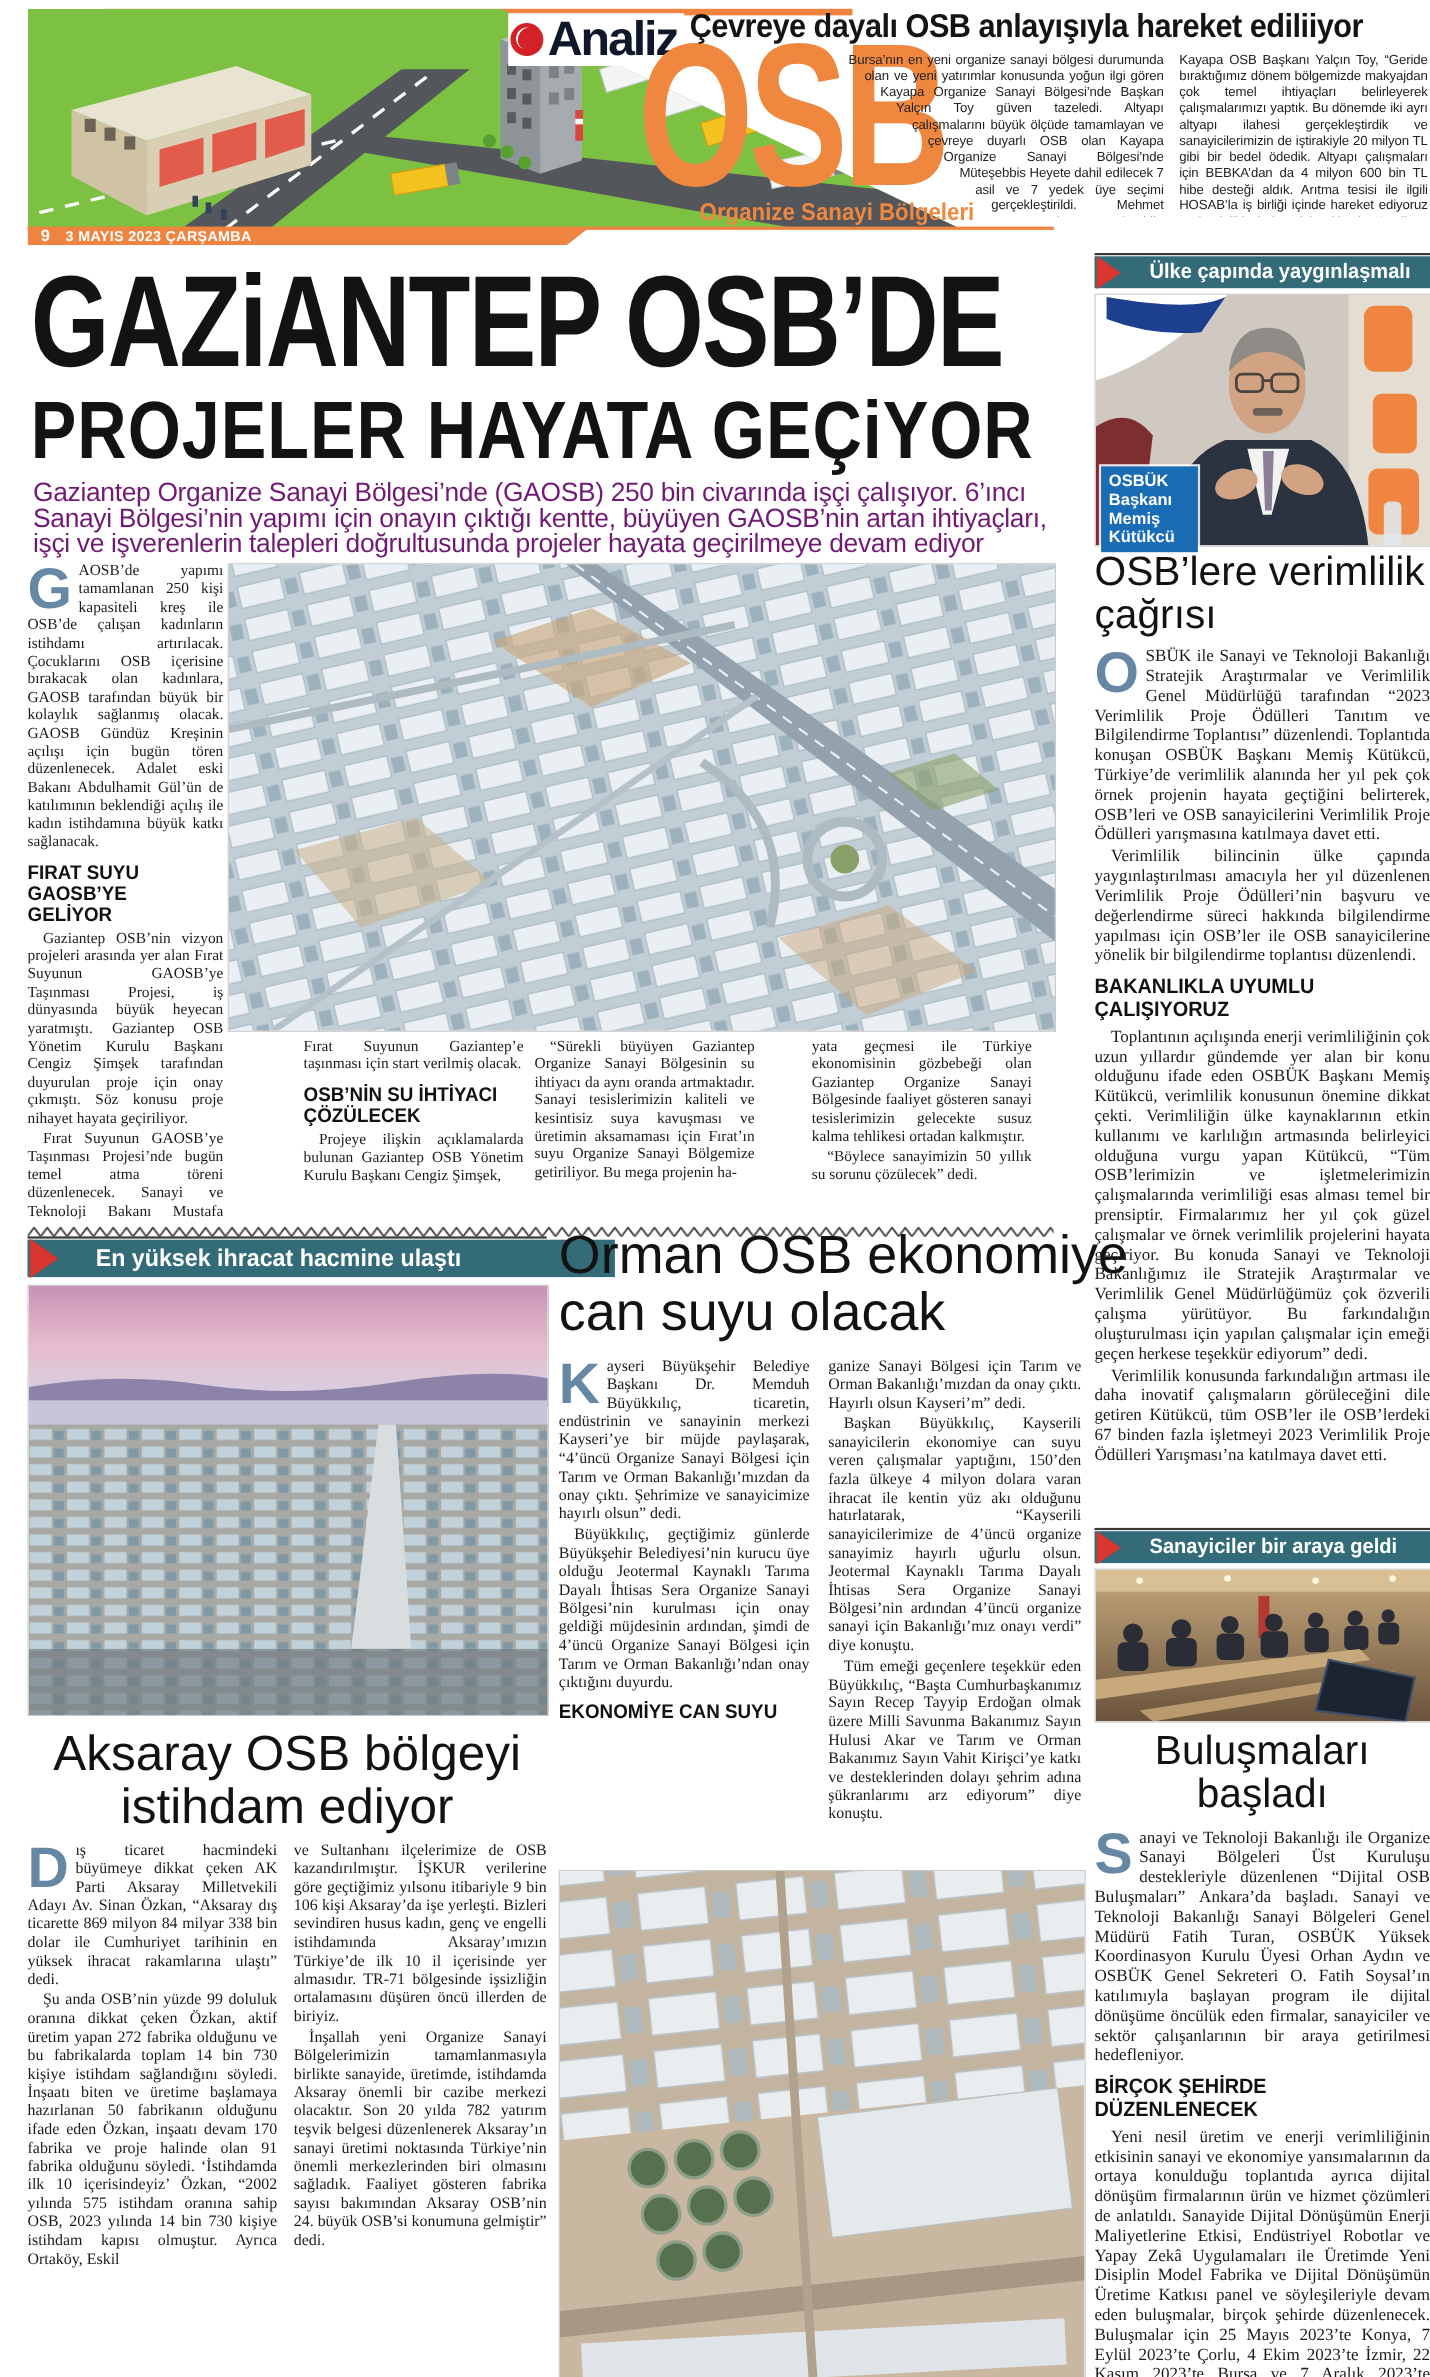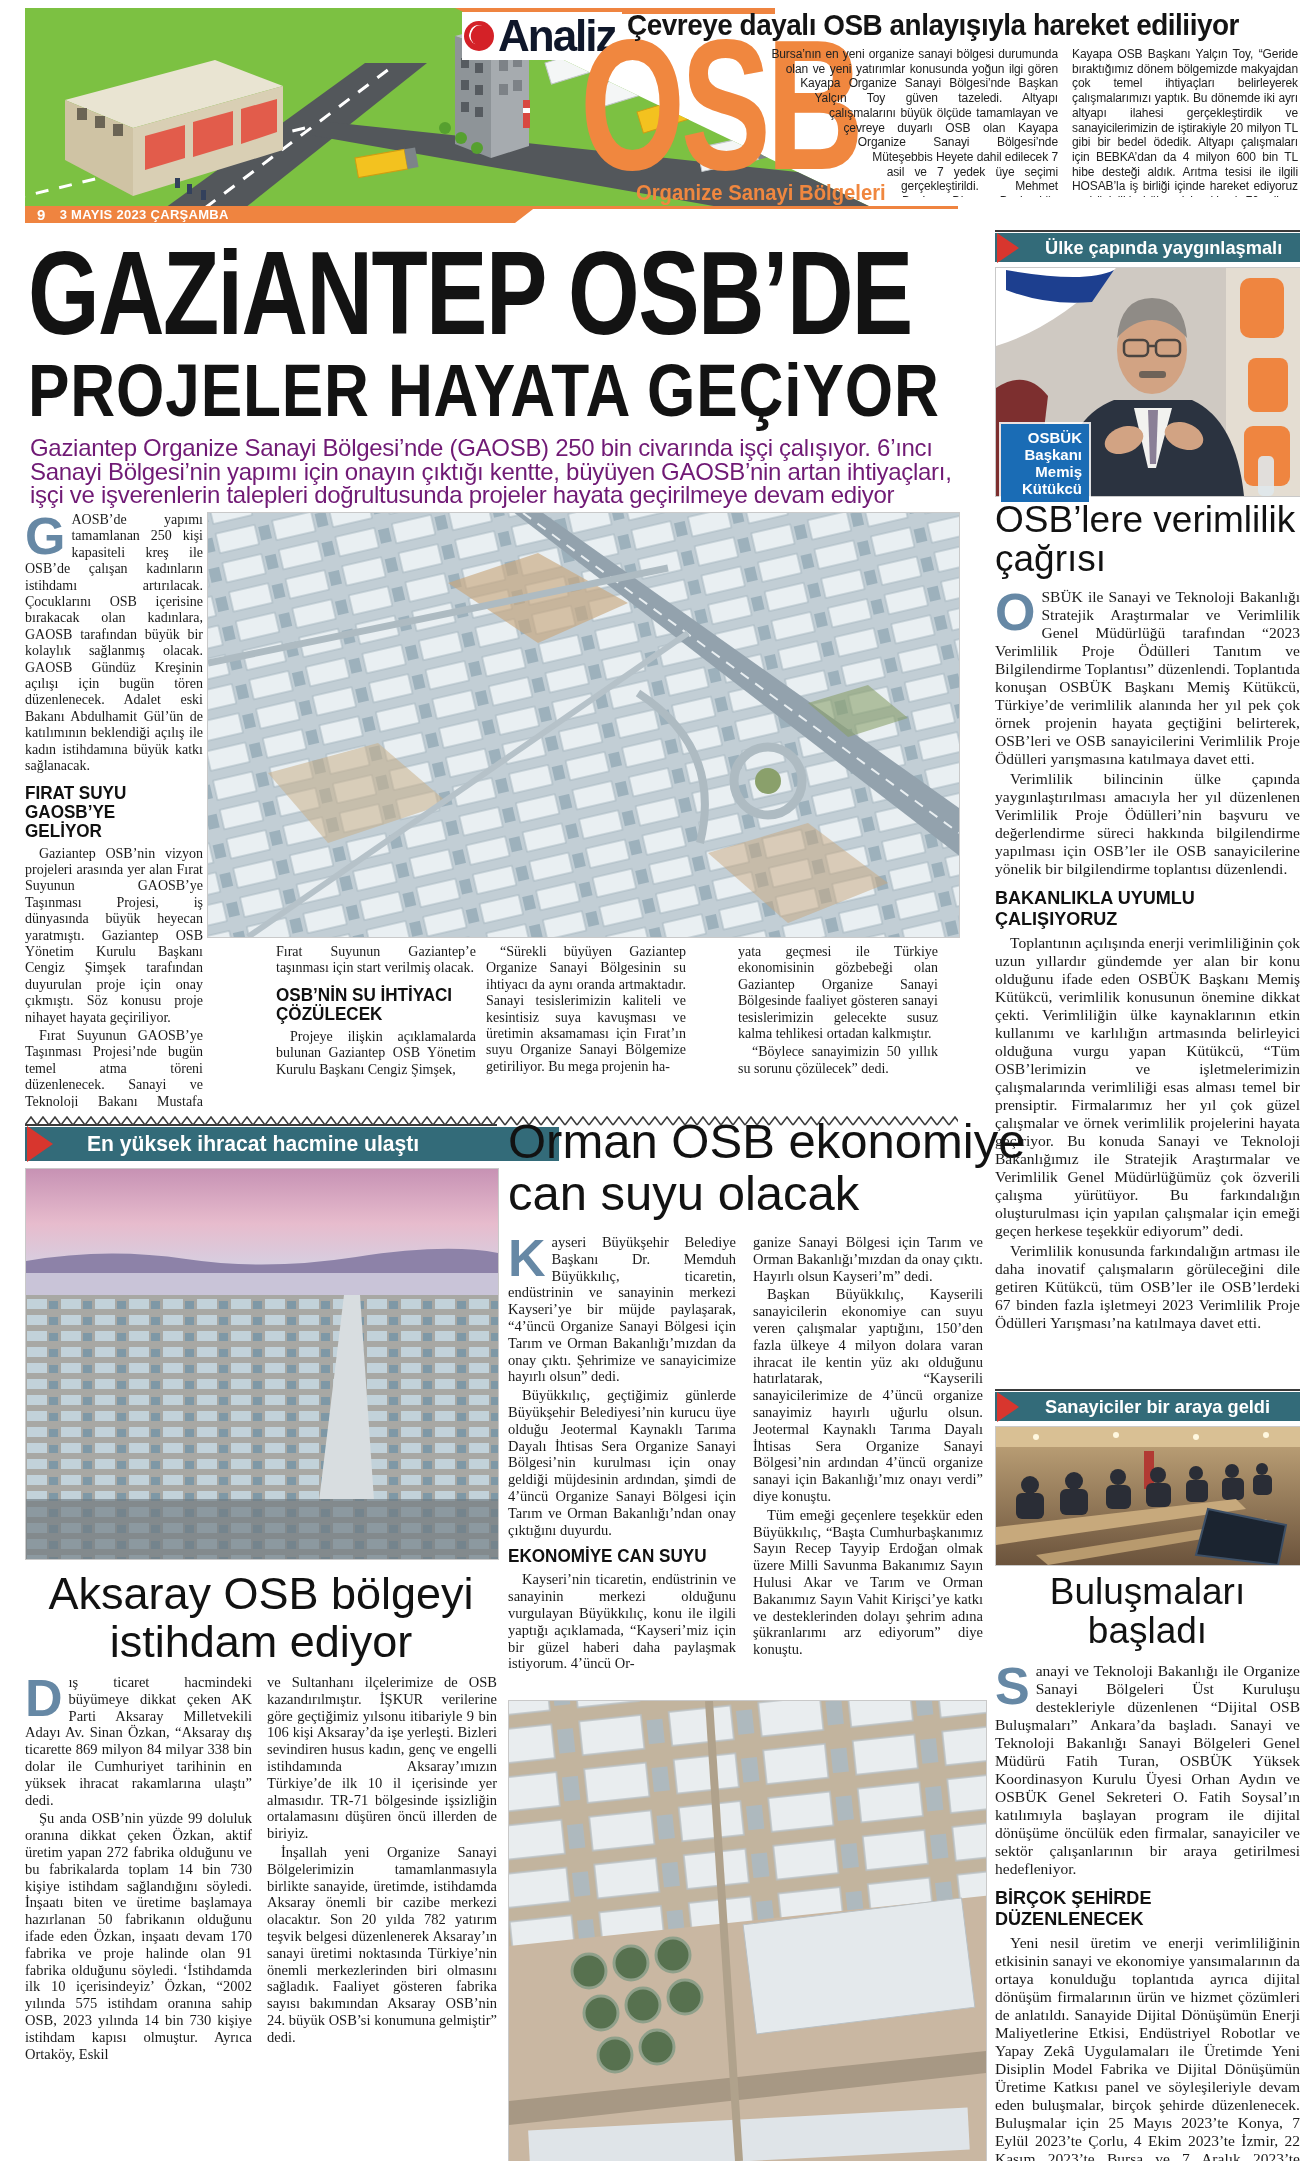--- a/index.html
+++ b/index.html
@@ -53,21 +53,21 @@
   .rule{background:#3a3a3a;height:2px;}
   .bar{background:#336b79;color:#fff;font-family:"Liberation Sans",sans-serif;font-weight:700;
         display:flex;align-items:center;position:absolute;}
   .bar .bar-label{transform:scaleX(.96);transform-origin:left;white-space:nowrap;}
   .arrow{width:0;height:0;border-top:18px solid transparent;border-bottom:18px solid transparent;
         border-left:26px solid #d8362e;position:absolute;left:2px;top:50%;transform:translateY(-50%);}
   .light-title{font-family:"Liberation Sans",sans-serif;font-weight:400;color:#121212;line-height:1.06;}
   .photo{border:1px solid #c9c9c9;overflow:hidden;}
   .photo svg{display:block;width:100%;height:100%;}
   .photo-label{background:#1a6cb5;color:#fff;font-family:"Liberation Sans",sans-serif;font-weight:700;
-        font-size:15px;line-height:17px;text-align:right;padding:5px 7px;white-space:pre-line;
+        font-size:15px;line-height:17px;text-align:left;padding:5px 7px;white-space:pre-line;
         box-shadow:0 0 0 2px rgba(255,255,255,.85);}
 </style>
 </head>
 <body>
 
 <div id="page">
 
   <div class="abs topline" style="left:95px;top:8px;width:680px;height:6px;"></div>
 
   <div class="abs illus" style="left:25px;top:8px;width:848px;height:200px;">
@@ -259,21 +259,20 @@
   </div>
 
   <div class="abs light-title" style="left:508px;top:1116px;font-size:49px;">
     <div>Orman OSB ekonomiye</div>
     <div>can suyu olacak</div>
   </div>
   <div class="abs k-col" style="left:508px;top:1234px;width:228px;height:460px;">
     <p><span class="dropcap">K</span><span>ayseri Büyükşehir Belediye Başkanı Dr. Memduh Büyükkılıç, ticaretin, endüstrinin ve sanayinin merkezi Kayseri’ye bir müjde paylaşarak, “4’üncü Organize Sanayi Bölgesi için Tarım ve Orman Bakanlığı’mızdan da onay çıktı. Şehrimize ve sanayicimize hayırlı olsun” dedi.</span></p>
     <p class="ind">Büyükkılıç, geçtiğimiz günlerde Büyükşehir Belediyesi’nin kurucu üye olduğu Jeotermal Kaynaklı Tarıma Dayalı İhtisas Sera Organize Sanayi Bölgesi’nin kurulması için onay geldiği müjdesinin ardından, şimdi de 4’üncü Organize Sanayi Bölgesi için Tarım ve Orman Bakanlığı’ndan onay çıktığını duyurdu.</p>
     <div class="col-subhead">EKONOMİYE CAN SUYU</div>
-    <p class="ind">Kayseri’nin ticaretin, endüstrinin ve sanayinin merkezi olduğunu vurgulayan Büyükkılıç, konu ile ilgili yaptığı açıklamada, “Kayseri’miz için bir güzel haberi daha paylaşmak istiyorum. 4’üncü Or-</p>
   </div>
   <div class="abs k-col" style="left:753px;top:1234px;width:230px;height:460px;">
     <p>ganize Sanayi Bölgesi için Tarım ve Orman Bakanlığı’mızdan da onay çıktı. Hayırlı olsun Kayseri’m” dedi.</p>
     <p class="ind">Başkan Büyükkılıç, Kayserili sanayicilerin ekonomiye can suyu veren çalışmalar yaptığını, 150’den fazla ülkeye 4 milyon dolara varan ihracat ile kentin yüz akı olduğunu hatırlatarak, “Kayserili sanayicilerimize de 4’üncü organize sanayimiz hayırlı uğurlu olsun. Jeotermal Kaynaklı Tarıma Dayalı İhtisas Sera Organize Sanayi Bölgesi’nin ardından 4’üncü organize sanayi için Bakanlığı’mız onayı verdi” diye konuştu.</p>
     <p class="ind">Tüm emeği geçenlere teşekkür eden Büyükkılıç, “Başta Cumhurbaşkanımız Sayın Recep Tayyip Erdoğan olmak üzere Milli Savunma Bakanımız Sayın Hulusi Akar ve Tarım ve Orman Bakanımız Sayın Vahit Kirişci’ye katkı ve desteklerinden dolayı şehrim adına şükranlarımı arz ediyorum” diye konuştu.</p>
   </div>
   <div class="abs photo" style="left:508px;top:1700px;width:477px;height:460px;">
     <svg viewBox="0 0 477 460" preserveAspectRatio="none">
       <defs>
         <pattern id="sheds" width="90" height="48" patternUnits="userSpaceOnUse">

